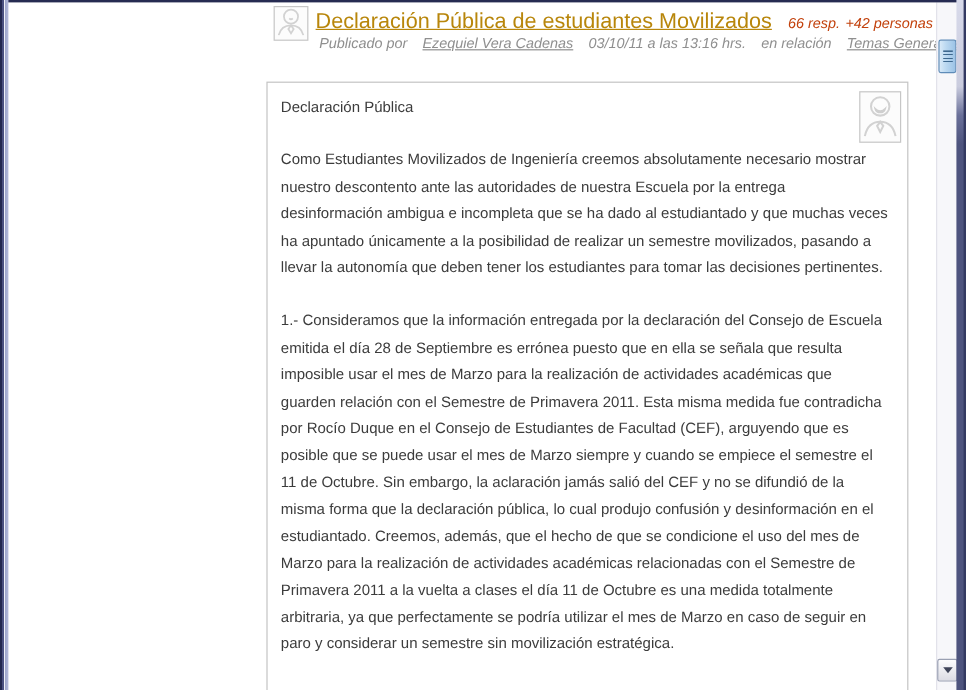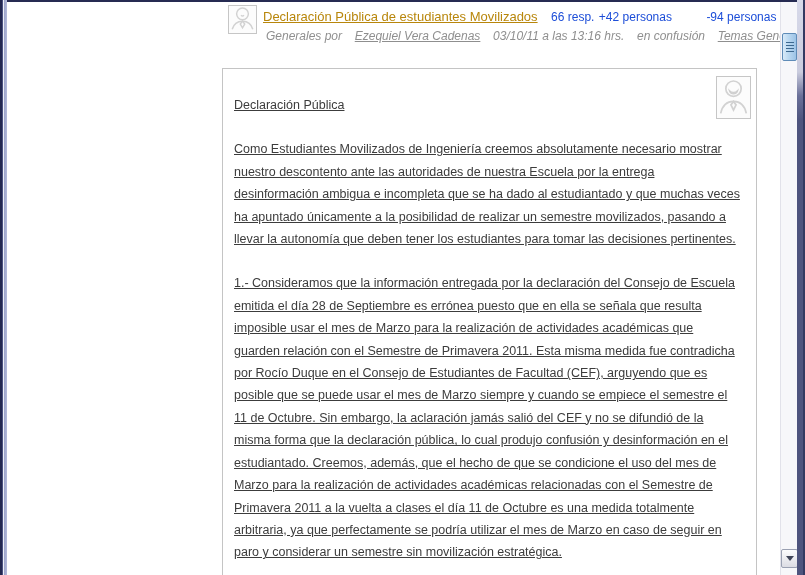--- a/index.html
+++ b/index.html
@@ -33,39 +33,39 @@
 
   
   .main { position: absolute; top: 2px; left: 7px; width: 773px; height: 573px; background: #fff; }
 
   .avatar-box { border: 1px solid #c6c6c6; background: #fcfcfc; display: flex;
     align-items: center; justify-content: center; }
   .avatar-sm { position: absolute; left: 221px; top: 3px; width: 29px; height: 29px; }
   .avatar-lg { position: absolute; right: 5px; top: 7px; width: 35px; height: 43px; }
 
   .header-row { position: absolute; left: 256px; top: 5px; width: 515px; white-space: nowrap; }
-  .thread-title { color: #b8860b; font-size: 13px; text-decoration: underline; cursor: pointer; }
-  .stat { font-size: 12px; color: #1d4ed8; }
+  .thread-title { color: #b8860b; font-size: 18px; text-decoration: underline; cursor: pointer; }
+  .stat { font-size: 12px; font-style: italic; color: #c2410c; }
   .stat-resp { margin-left: 9px; }
   .stat-plus { }
   .stat-minus { margin-left: 30px; }
 
   .byline { position: absolute; left: 259px; top: 27px; width: 515px; font-size: 12px;
     font-style: italic; color: #8f8f8f; white-space: nowrap; }
   .byline .lnk { text-decoration: underline; cursor: pointer; }
   .byline .sp { display: inline-block; width: 6px; }
 
   .author-row { position: absolute; left: 214px; top: 49px; white-space: nowrap; }
   .author-link { color: #b8860b; font-size: 12px; text-decoration: underline; cursor: pointer; }
   .author-date { font-size: 12px; font-style: italic; color: #8f8f8f; margin-left: 14px; }
 
   .post-box { position: absolute; left: 215px; top: 66px; width: 535px; height: 540px;
     background: #fff; border: 1px solid #c4c4c4; }
   .post-content { padding: 9px 14px 0 11px; font-size: 12.5px; line-height: 22.4px; color: #3c3c3c; }
-  .post-content p { margin: 16px 0 22px 0; text-decoration: underline; }
+  .post-content p { margin: 0 0 22px 0; }
 
   .person { stroke: #d2d2d2; fill: none; stroke-width: 2; }
   .person-fill { fill: #e9e9e9; stroke: #cfcfcf; stroke-width: 1.5; }
 </style>
 </head>
 <body>
 
 <div class="stage">
 
   <div class="chrome-top"></div>
@@ -85,27 +85,27 @@
     </div>
 
     <div class="header-row">
       <a class="thread-title">Declaración Pública de estudiantes Movilizados</a>
       <span class="stat stat-resp">66 resp.</span>
       <span class="stat stat-plus">+42 personas</span>
       <span class="stat stat-minus">-94 personas</span>
     </div>
 
     <div class="byline">
-      <span>Generales por</span>
+      <span>Publicado por</span>
       <span class="sp"></span>
       <span class="lnk">Ezequiel Vera Cadenas</span>
       <span class="sp"></span>
       <span>03/10/11 a las 13:16 hrs.</span>
       <span class="sp"></span>
-      <span>en confusión</span>
+      <span>en relación</span>
       <span class="sp"></span>
       <span class="lnk">Temas Generales</span>
     </div>
 
 
     <div class="post-box">
       <div class="avatar-box avatar-lg">
         <span>
           <svg width="29" height="37" viewBox="0 0 34 42">
             <circle class="person" cx="17" cy="13" r="9"></circle>

